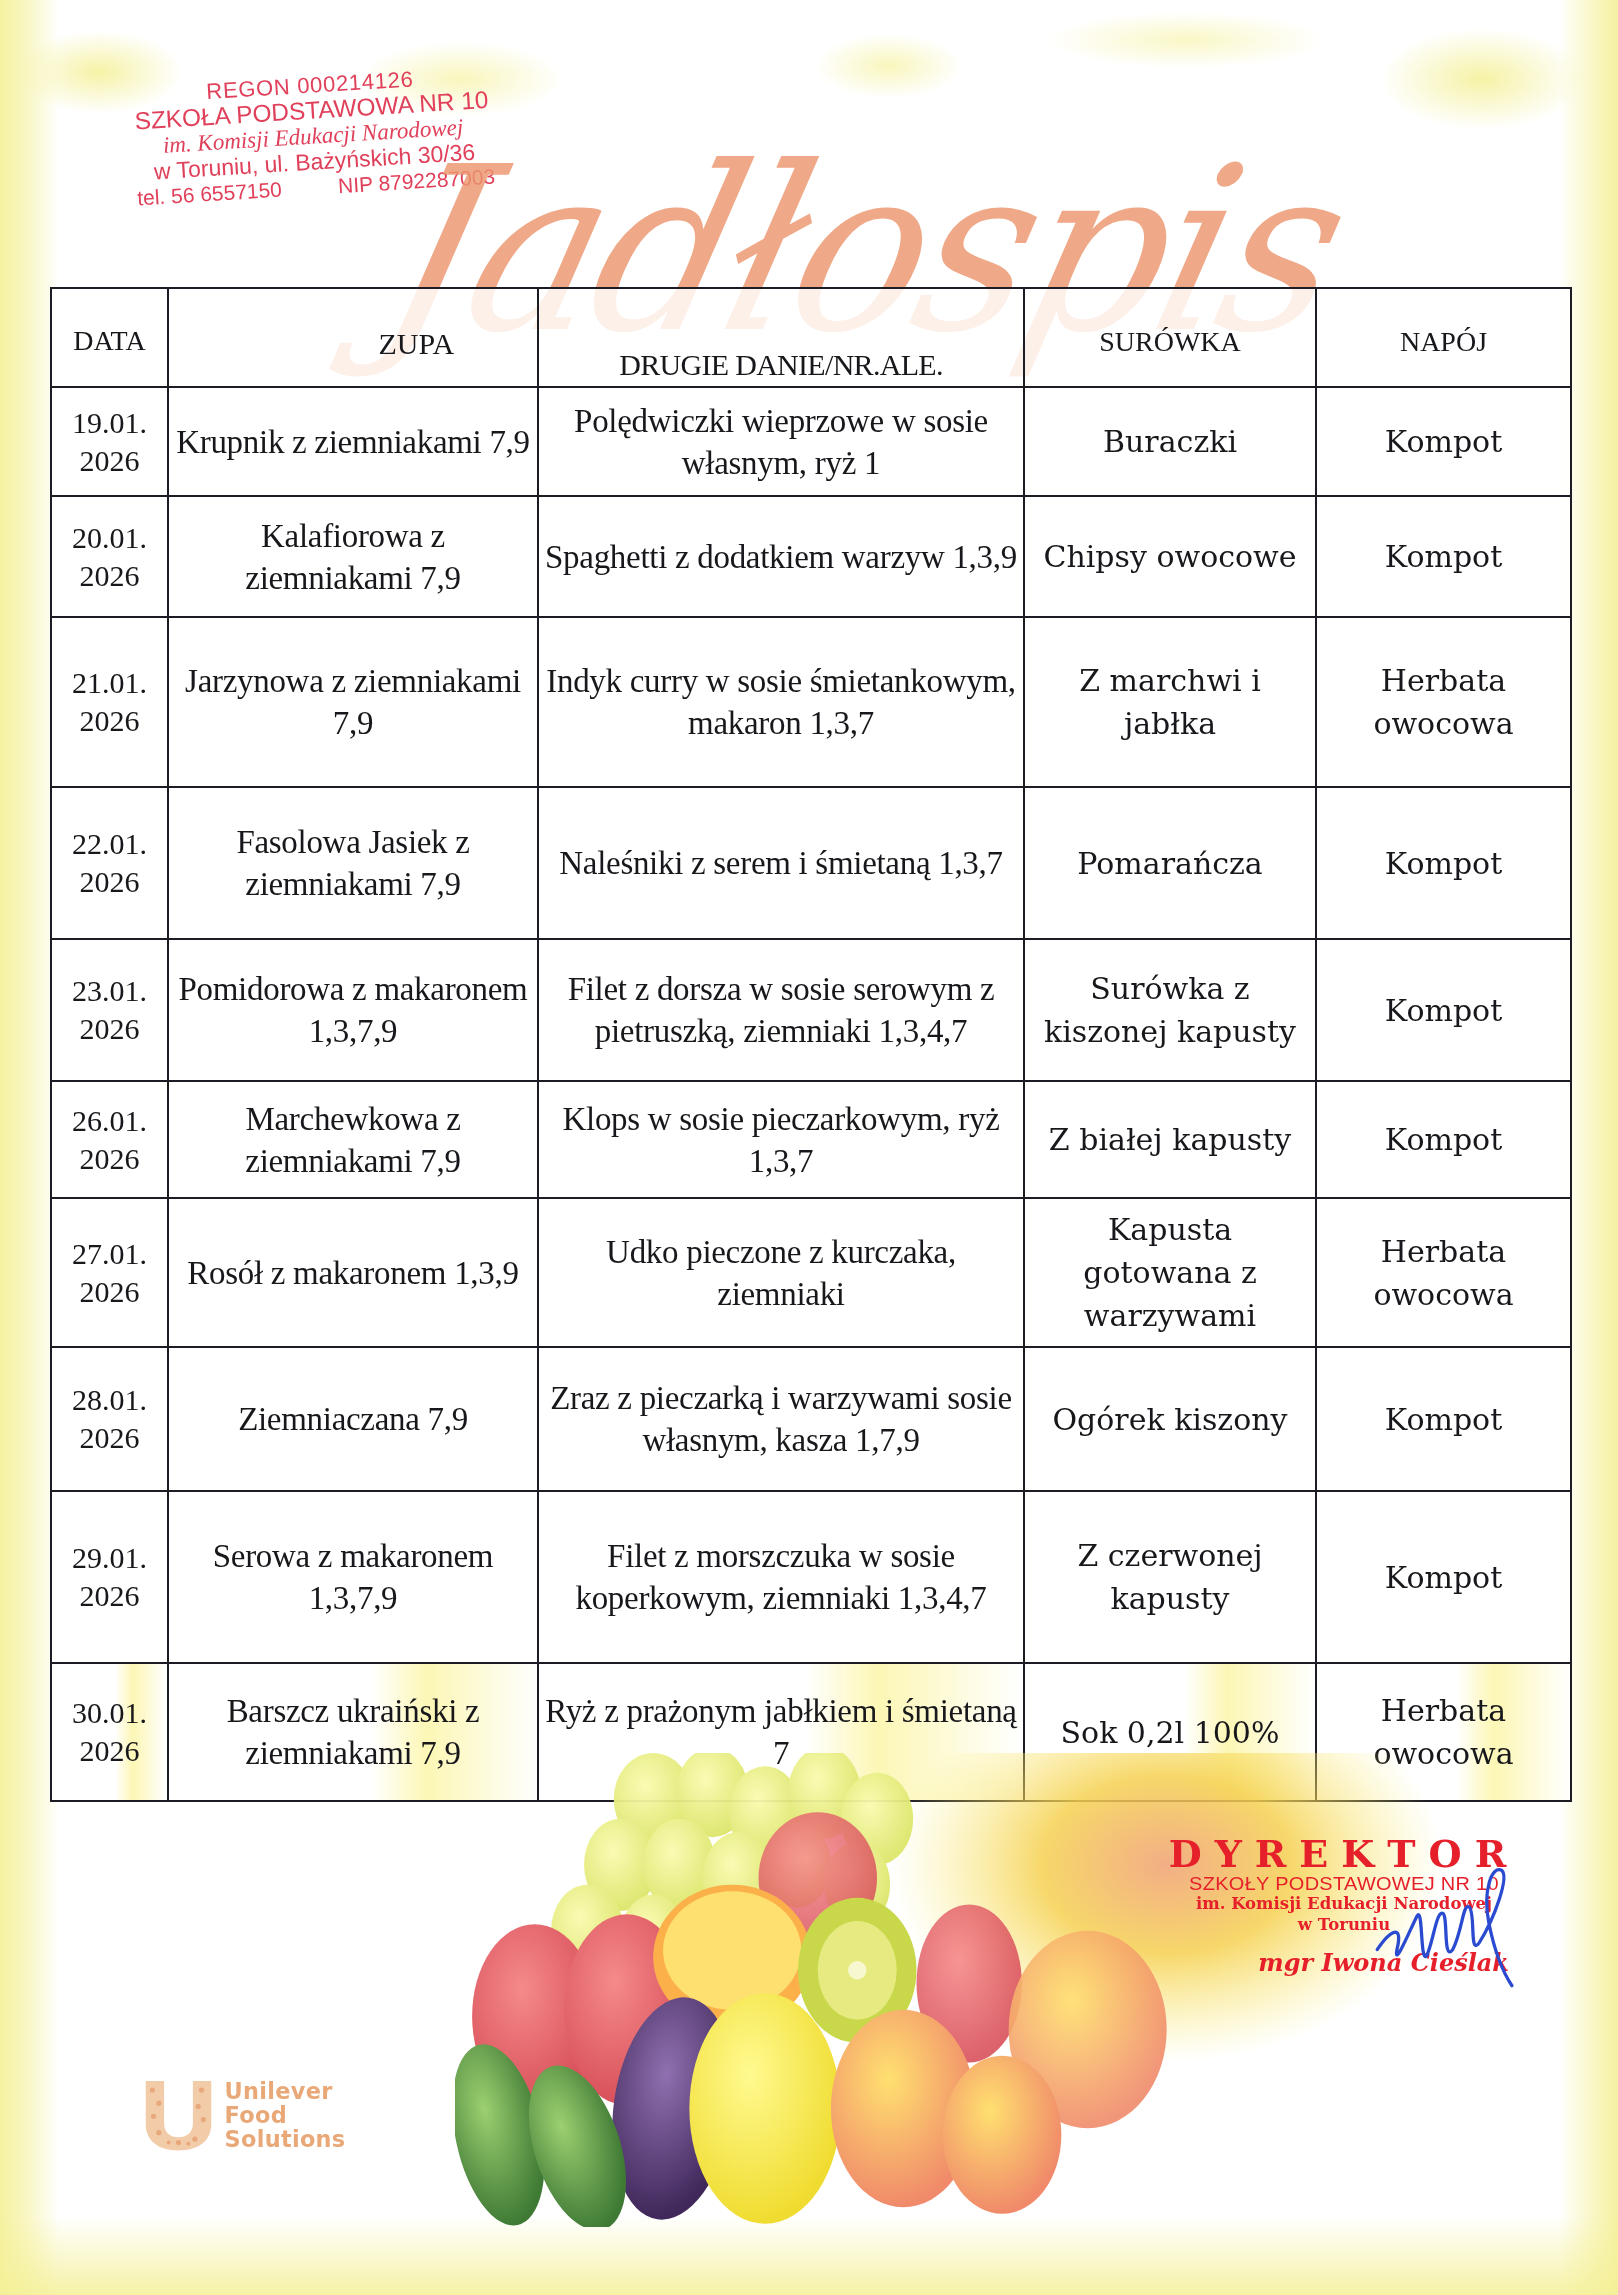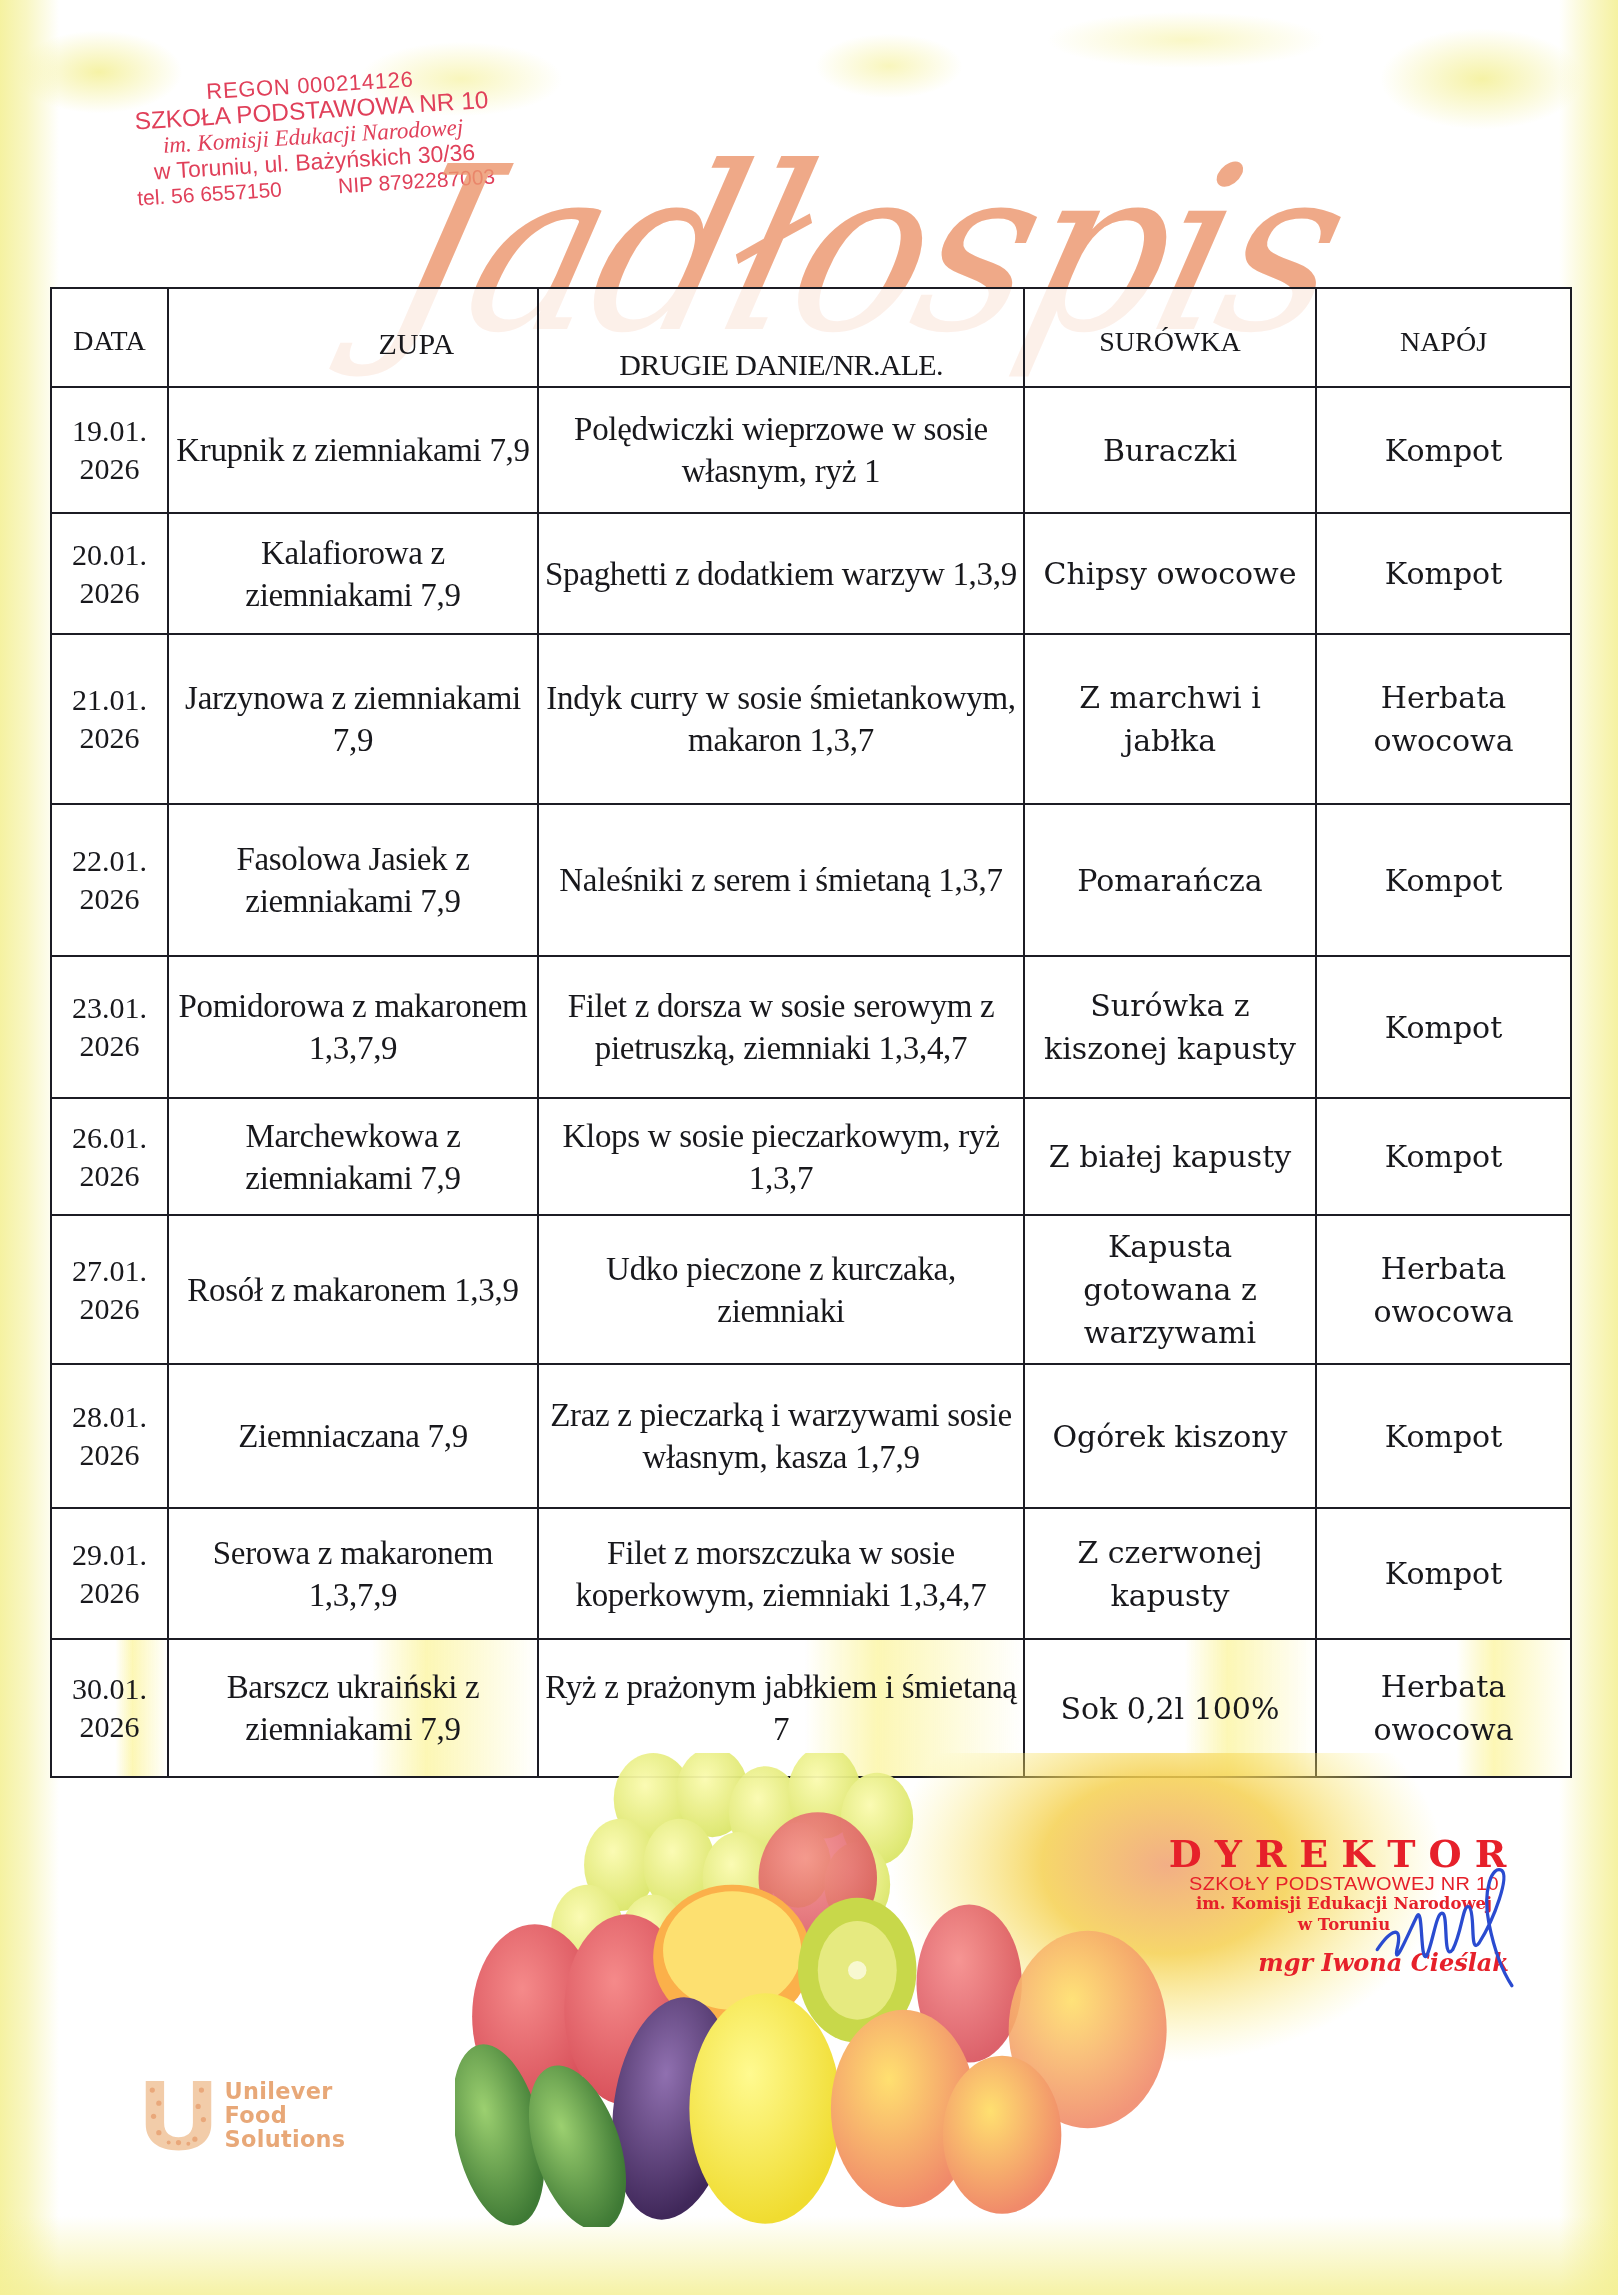--- a/index.html
+++ b/index.html
@@ -126,21 +126,21 @@
   <thead>
     <tr>
       <th class="hdr-data cell-bg">DATA</th>
       <th class="hdr-zupa cell-bg">ZUPA</th>
       <th class="hdr-drugie cell-bg">DRUGIE DANIE/NR.ALE.</th>
       <th class="hdr-surowka cell-bg">SURÓWKA</th>
       <th class="hdr-napoj cell-bg">NAPÓJ</th>
     </tr>
   </thead>
   <tbody>
-    <tr style="height:126px">
+    <tr style="height:109px">
       <td class="c-date cell-bg"><span>19.01.</span><br><span>2026</span></td>
       <td class="c-zupa cell-bg">Krupnik z ziemniakami 7,9</td>
       <td class="c-drugie cell-bg">Polędwiczki wieprzowe w sosie własnym, ryż 1</td>
       <td class="c-surowka cell-bg">Buraczki</td>
       <td class="c-napoj cell-bg">Kompot</td>
     </tr>
     <tr style="height:121px">
       <td class="c-date cell-bg"><span>20.01.</span><br><span>2026</span></td>
       <td class="c-zupa cell-bg">Kalafiorowa z ziemniakami 7,9</td>
       <td class="c-drugie cell-bg">Spaghetti z dodatkiem warzyw 1,3,9</td>
@@ -182,21 +182,21 @@
       <td class="c-surowka cell-bg">Kapusta gotowana z warzywami</td>
       <td class="c-napoj cell-bg">Herbata owocowa</td>
     </tr>
     <tr style="height:144px">
       <td class="c-date cell-bg"><span>28.01.</span><br><span>2026</span></td>
       <td class="c-zupa cell-bg">Ziemniaczana 7,9</td>
       <td class="c-drugie cell-bg">Zraz z pieczarką i warzywami sosie własnym, kasza 1,7,9</td>
       <td class="c-surowka cell-bg">Ogórek kiszony</td>
       <td class="c-napoj cell-bg">Kompot</td>
     </tr>
-    <tr style="height:131px">
+    <tr style="height:172px">
       <td class="c-date cell-bg"><span>29.01.</span><br><span>2026</span></td>
       <td class="c-zupa cell-bg">Serowa z makaronem 1,3,7,9</td>
       <td class="c-drugie cell-bg">Filet z morszczuka w sosie koperkowym, ziemniaki 1,3,4,7</td>
       <td class="c-surowka cell-bg">Z czerwonej kapusty</td>
       <td class="c-napoj cell-bg">Kompot</td>
     </tr>
     <tr class="r-bottom" style="height:138px">
       <td class="c-date cell-bg"><span>30.01.</span><br><span>2026</span></td>
       <td class="c-zupa cell-bg">Barszcz ukraiński z ziemniakami 7,9</td>
       <td class="c-drugie">Ryż z prażonym jabłkiem i śmietaną 7</td>

